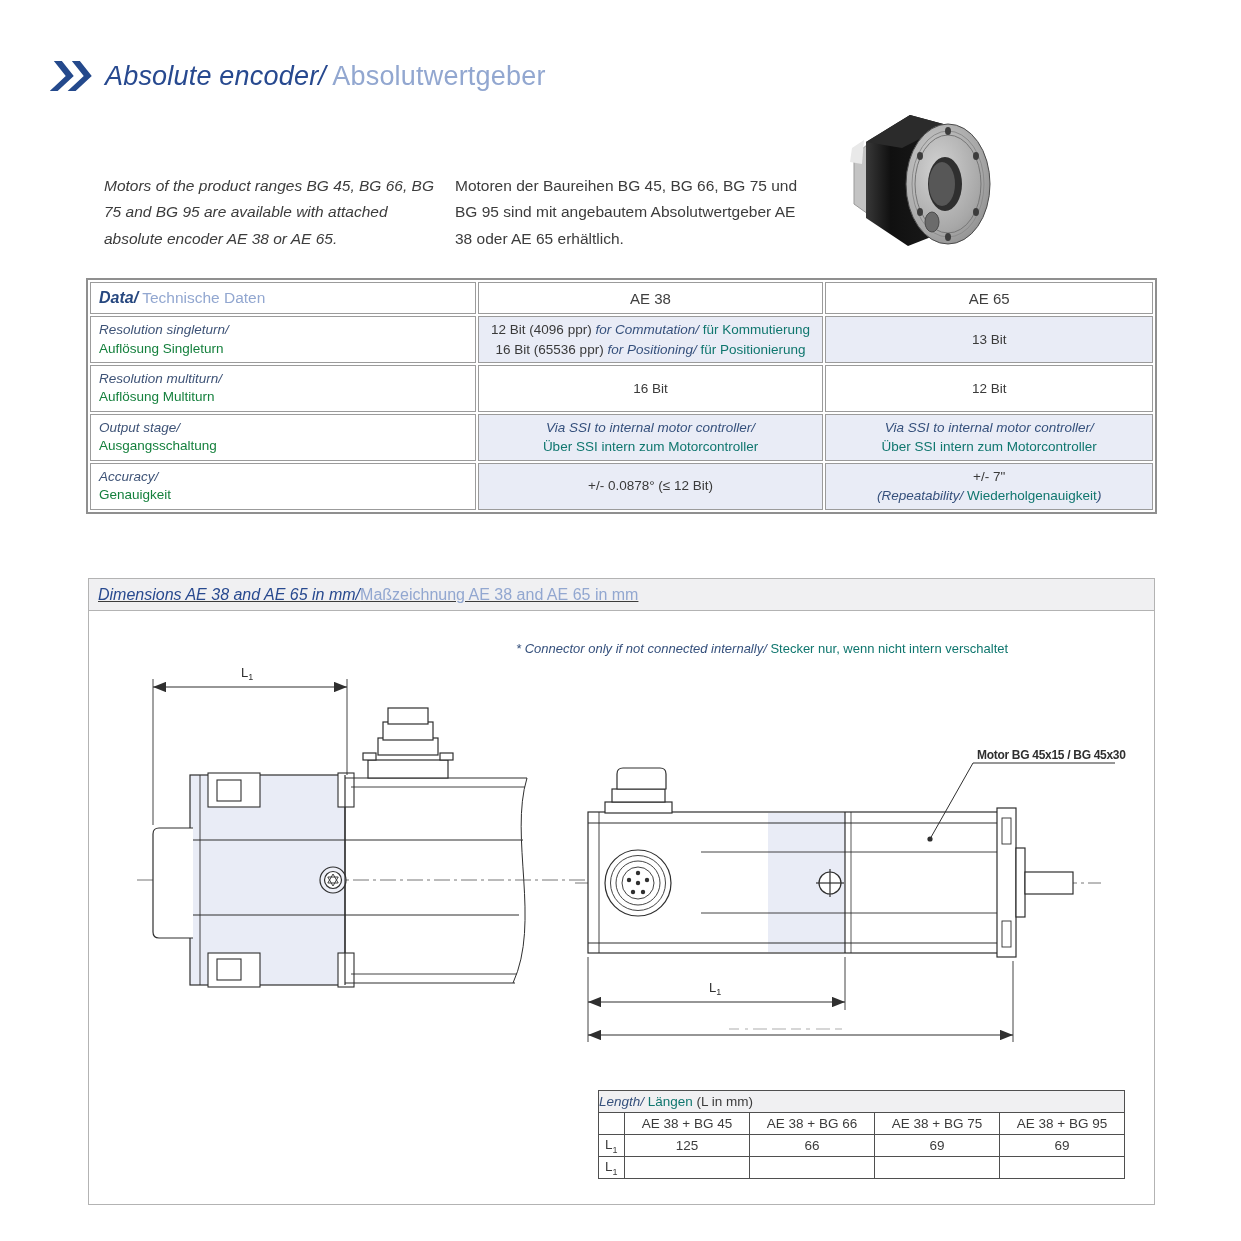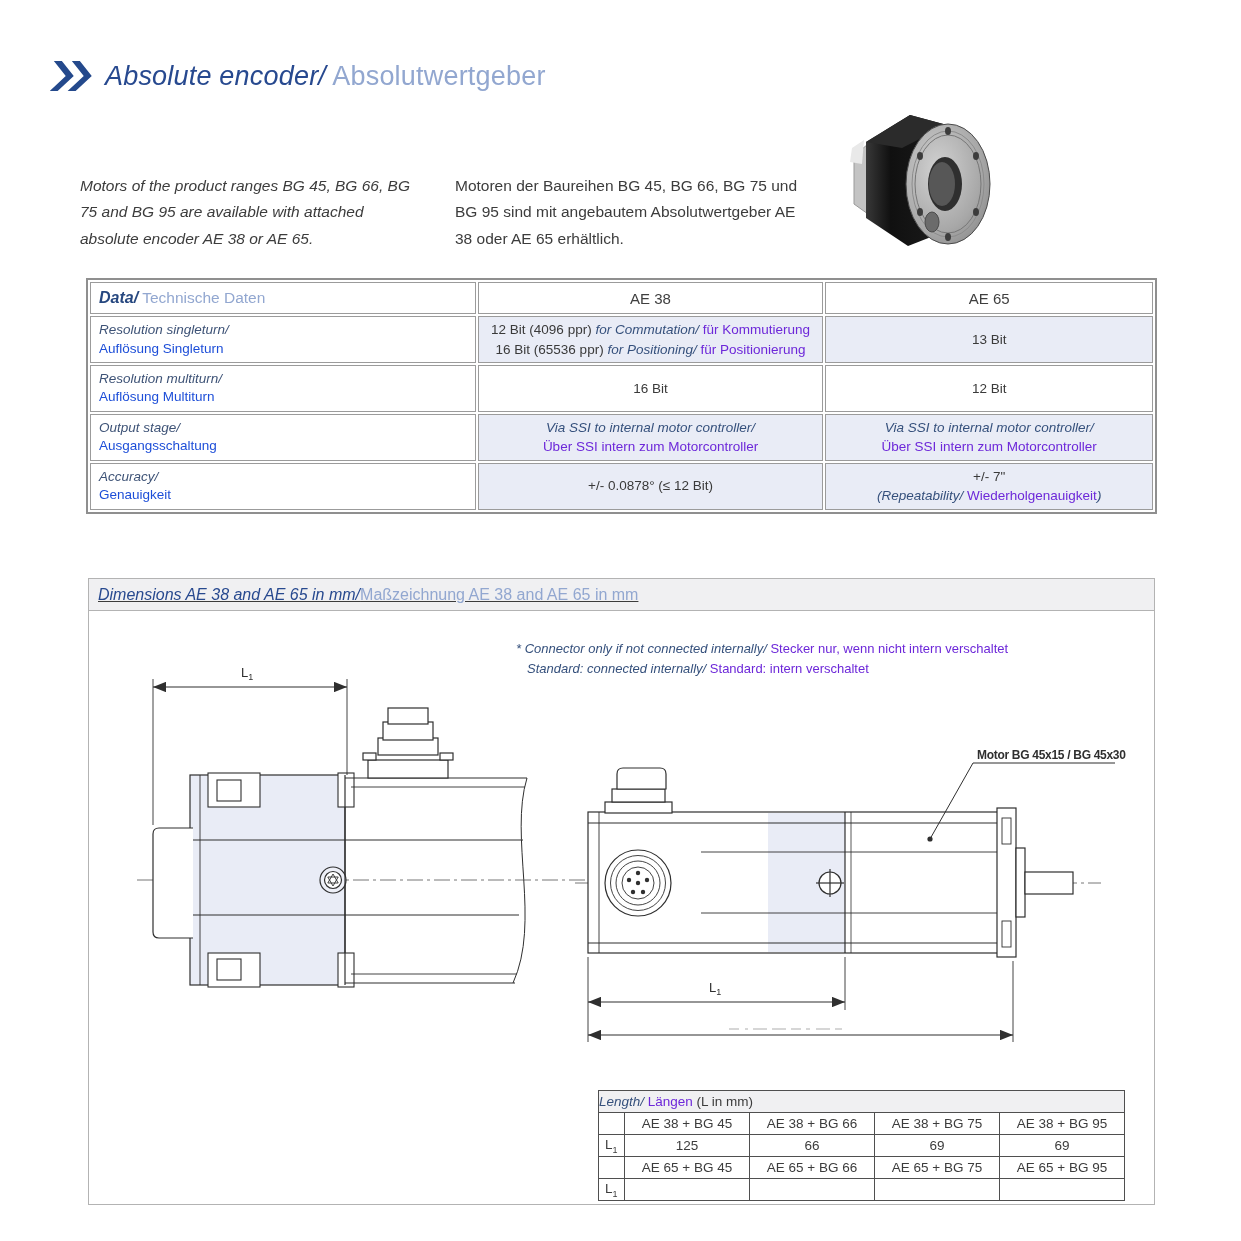--- a/index.html
+++ b/index.html
@@ -7,43 +7,43 @@
         font-family:"Liberation Sans","DejaVu Sans",sans-serif;color:#3c3c3c;}
 
   
   .hdr{position:absolute;left:50px;top:60px;display:flex;align-items:center;gap:13px;}
   .hdr h1{font-size:27px;font-weight:normal;margin:0;letter-spacing:.2px;}
   .t-en{color:#27498f;font-style:italic;}
   .t-de{color:#92a7d0;}
 
   
   .intro{position:absolute;top:157px;font-size:15.5px;line-height:1.72;color:#3c3c3c;}
-  .intro-en{left:80px;width:335px;font-style:italic;}
+  .intro-en{left:104px;width:335px;font-style:italic;}
   .intro-de{left:455px;width:352px;}
 
   
   .photo{position:absolute;left:842px;top:102px;}
 
   
   .dtable{position:absolute;left:88px;top:280px;width:1067px;
           border-collapse:separate;border-spacing:2px;background:#fff;
           outline:2px solid #8f8f8f;font-size:13.5px;}
   .dtable td{border:1px solid #9b9b9b;vertical-align:middle;background:#fff;}
   .dtable .hrow td{height:28px;}
   .dt-title{padding-left:8px;}
   .dt-title-en{color:#26477f;font-style:italic;font-weight:bold;font-size:16px;}
   .dt-title-de{color:#92a7d0;font-size:15.5px;margin-top:28px;}
   .dt-col{text-align:center;font-size:15px;color:#3f3f3f;}
   .lbl{padding:4px 8px;line-height:1.35;}
   .lbl .en{display:block;color:#3d5276;font-style:italic;}
-  .lbl .de{display:block;color:#1d4ed8;}
+  .lbl .de{display:block;color:#15803d;}
   .val{text-align:center;line-height:1.45;color:#3a3a3a;padding:3px 4px;}
   .lav{background:#e9ecf6 !important;}
   .cell-en{color:#35507c;font-style:italic;}
-  .cell-de{color:#6d28d9;}
+  .cell-de{color:#0f766e;}
 
   
   .dims{position:absolute;left:88px;top:578px;width:1065px;height:625px;
         border:1px solid #b3b3b3;background:#fff;text-decoration:underline;}
   .dims-title{height:31px;background:#f0f0f2;border-bottom:1px solid #b3b3b3;
               display:flex;align-items:center;padding-left:9px;font-size:16px;}
   .dims-title .t-en{font-size:16px;}
   .dims-title .t-de{font-size:16px;}
   .dims-note{position:absolute;left:427px;top:60px;font-size:13px;line-height:1.5;}
   .dims-note .l2{padding-left:11px;}
@@ -174,21 +174,20 @@
     </table>
 
   <div class="dims">
     <div class="dims-title">
       <span class="t-en">Dimensions AE 38 and AE 65 in mm/</span>
         <span class="t-de"> Maßzeichnung AE 38 and AE 65 in mm</span>
     </div>
 
     <div class="dims-note">
       <div class="l1"><span class="cell-en">* Connector only if not connected internally/</span><span class="cell-de"> Stecker nur, wenn nicht intern verschaltet</span></div>
-      <div class="l2"><span class="cell-en">Standard: connected internally/</span><span class="cell-de"> Standard: intern verschaltet</span></div>
     </div>
 
     <svg class="draw" width="1065" height="592" viewBox="0 0 1065 592">
       <defs>
         <marker id="ar" viewBox="0 0 10 8" markerWidth="11" markerHeight="9" refX="10" refY="4" orient="auto-start-reverse">
           <path d="M0,0 L10,4 L0,8 z" fill="#2f2f2f"></path>
         </marker>
       </defs>
 
       <g stroke="#2f2f2f" fill="none" stroke-width="1.2">
@@ -338,27 +337,20 @@
         <td>AE 38 + BG 95</td>
       </tr>
       <tr>
         <td class="lt-l"><span>L</span><sub>1</sub></td>
         <td>125</td>
         <td>66</td>
         <td>69</td>
         <td>69</td>
       </tr>
       <tr>
-        <td></td>
-        <td>AE 65 + BG 45</td>
-        <td>AE 65 + BG 66</td>
-        <td>AE 65 + BG 75</td>
-        <td>AE 65 + BG 95</td>
-      </tr>
-      <tr>
         <td class="lt-l"><span>L</span><sub>1</sub></td>
         <td></td>
         <td></td>
         <td></td>
         <td></td>
       </tr>
     </tbody>
       </table>
   </div>
 

